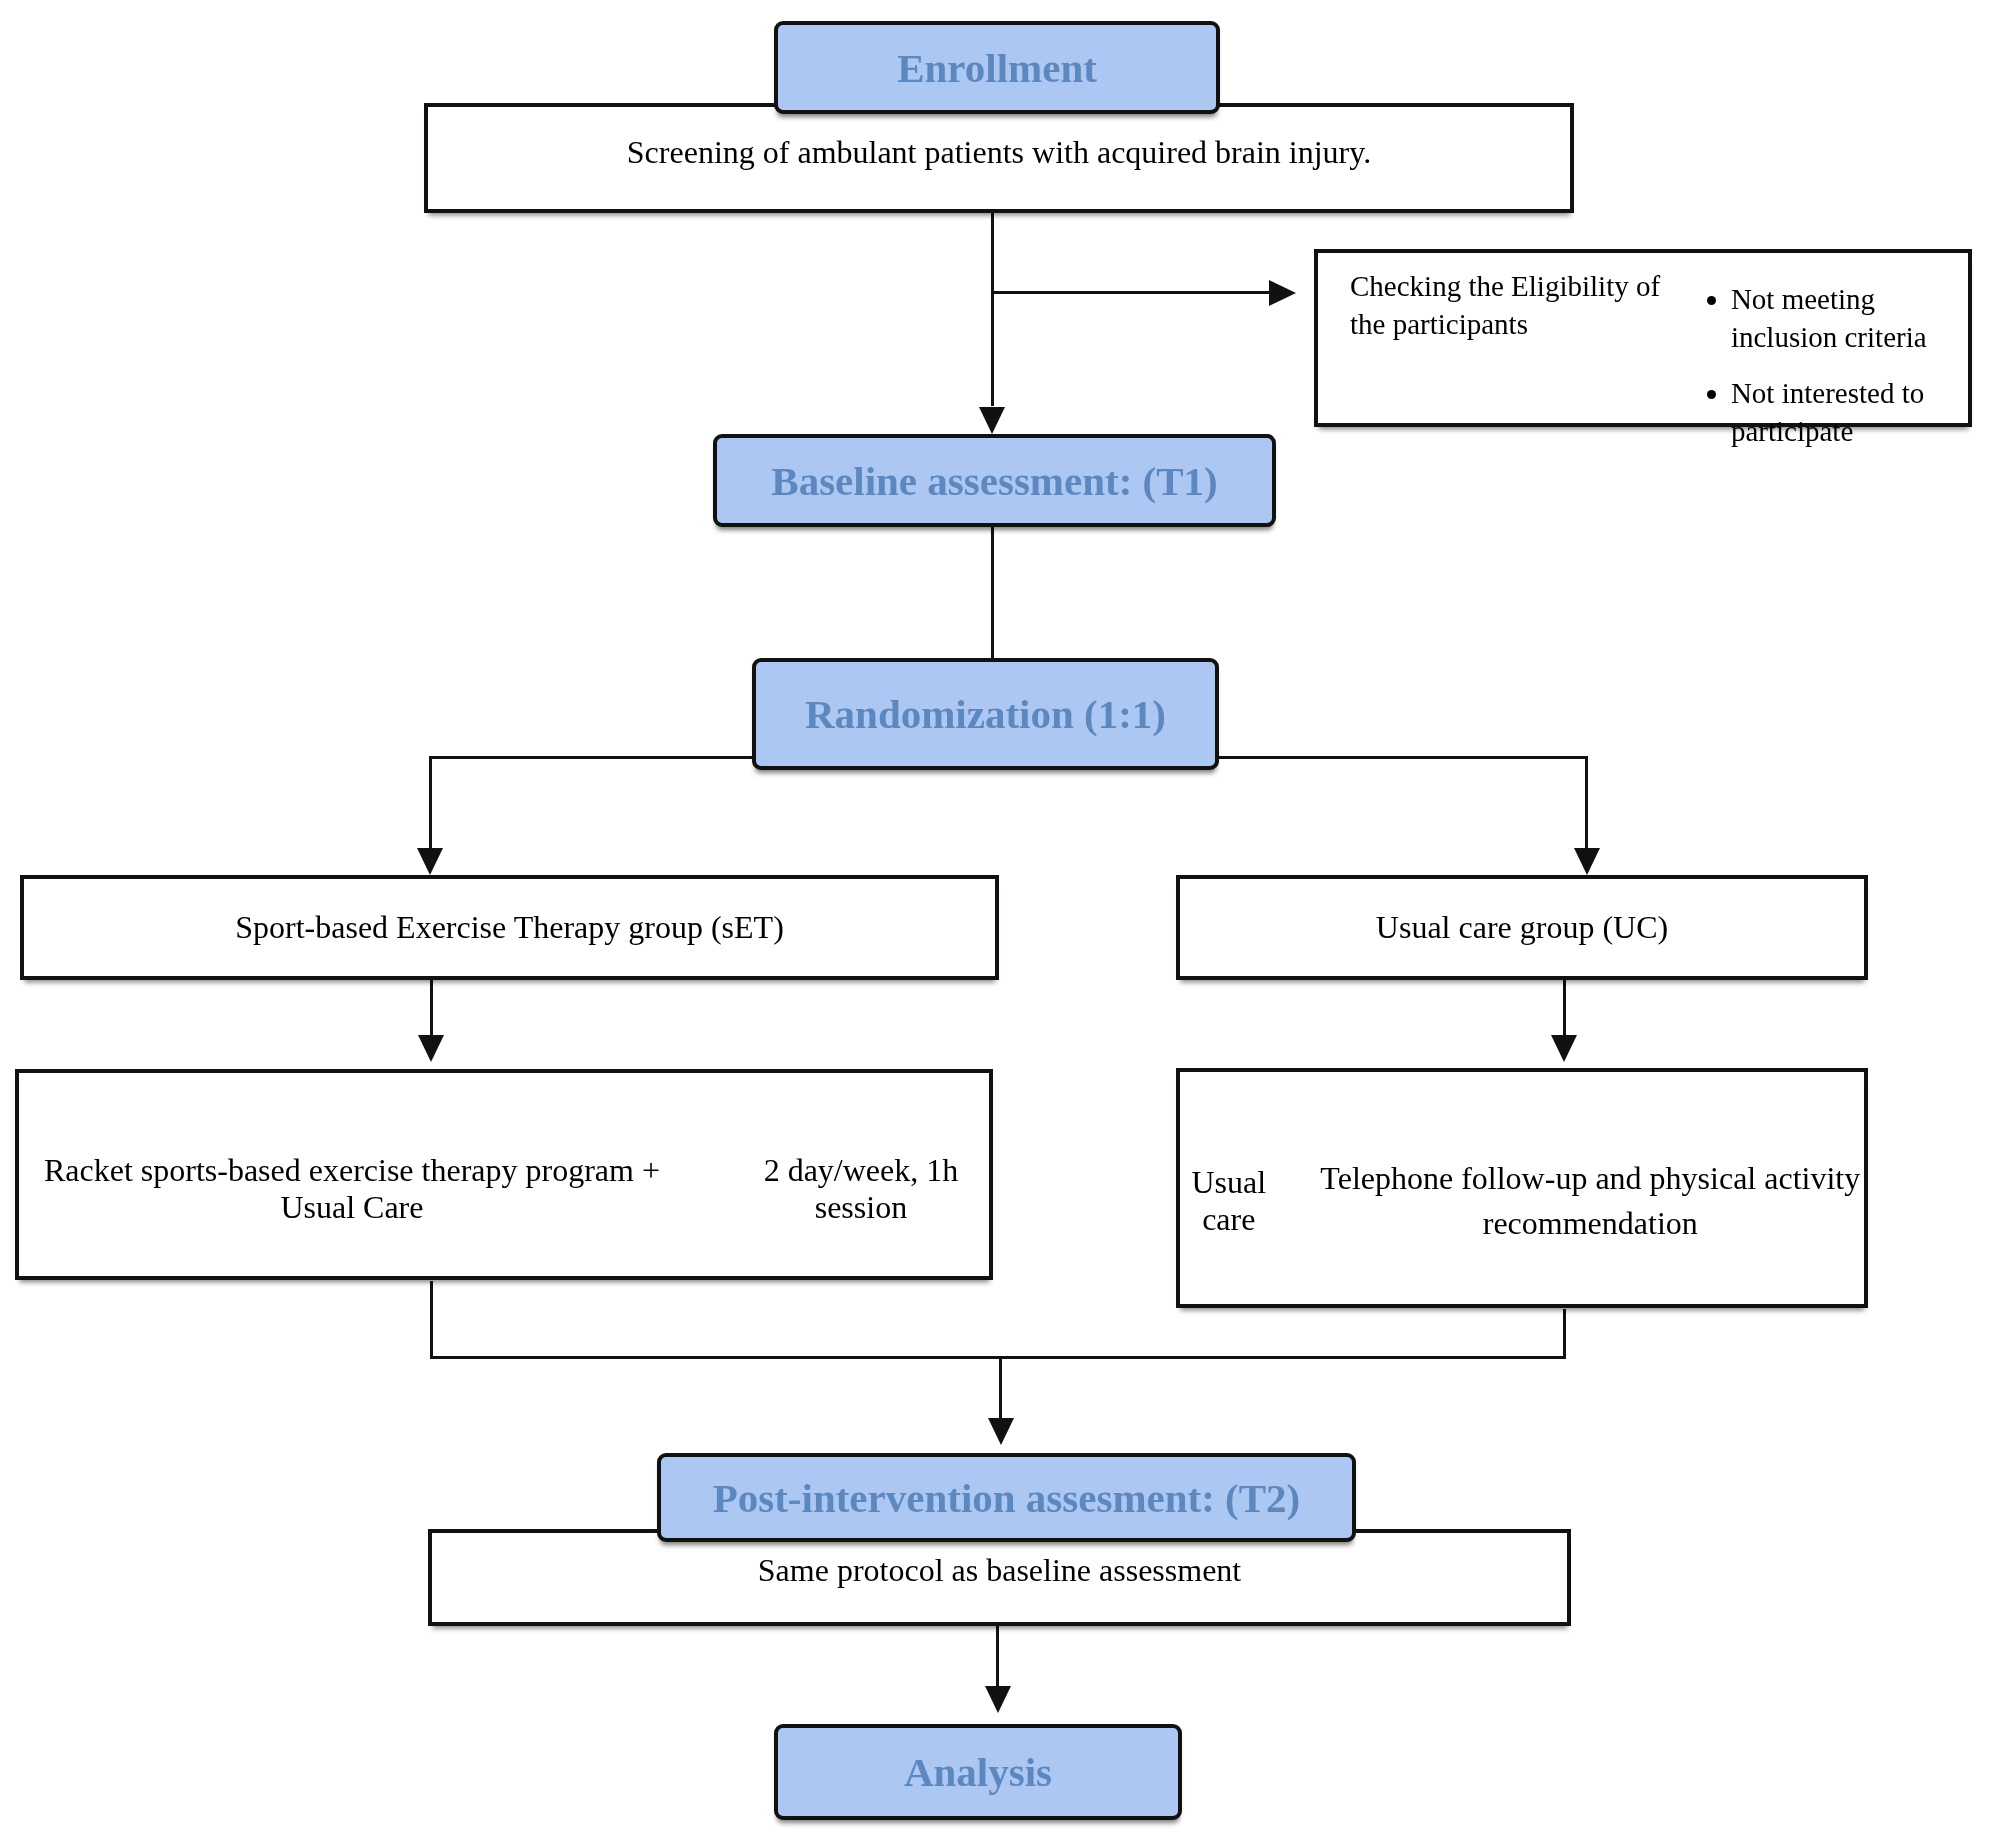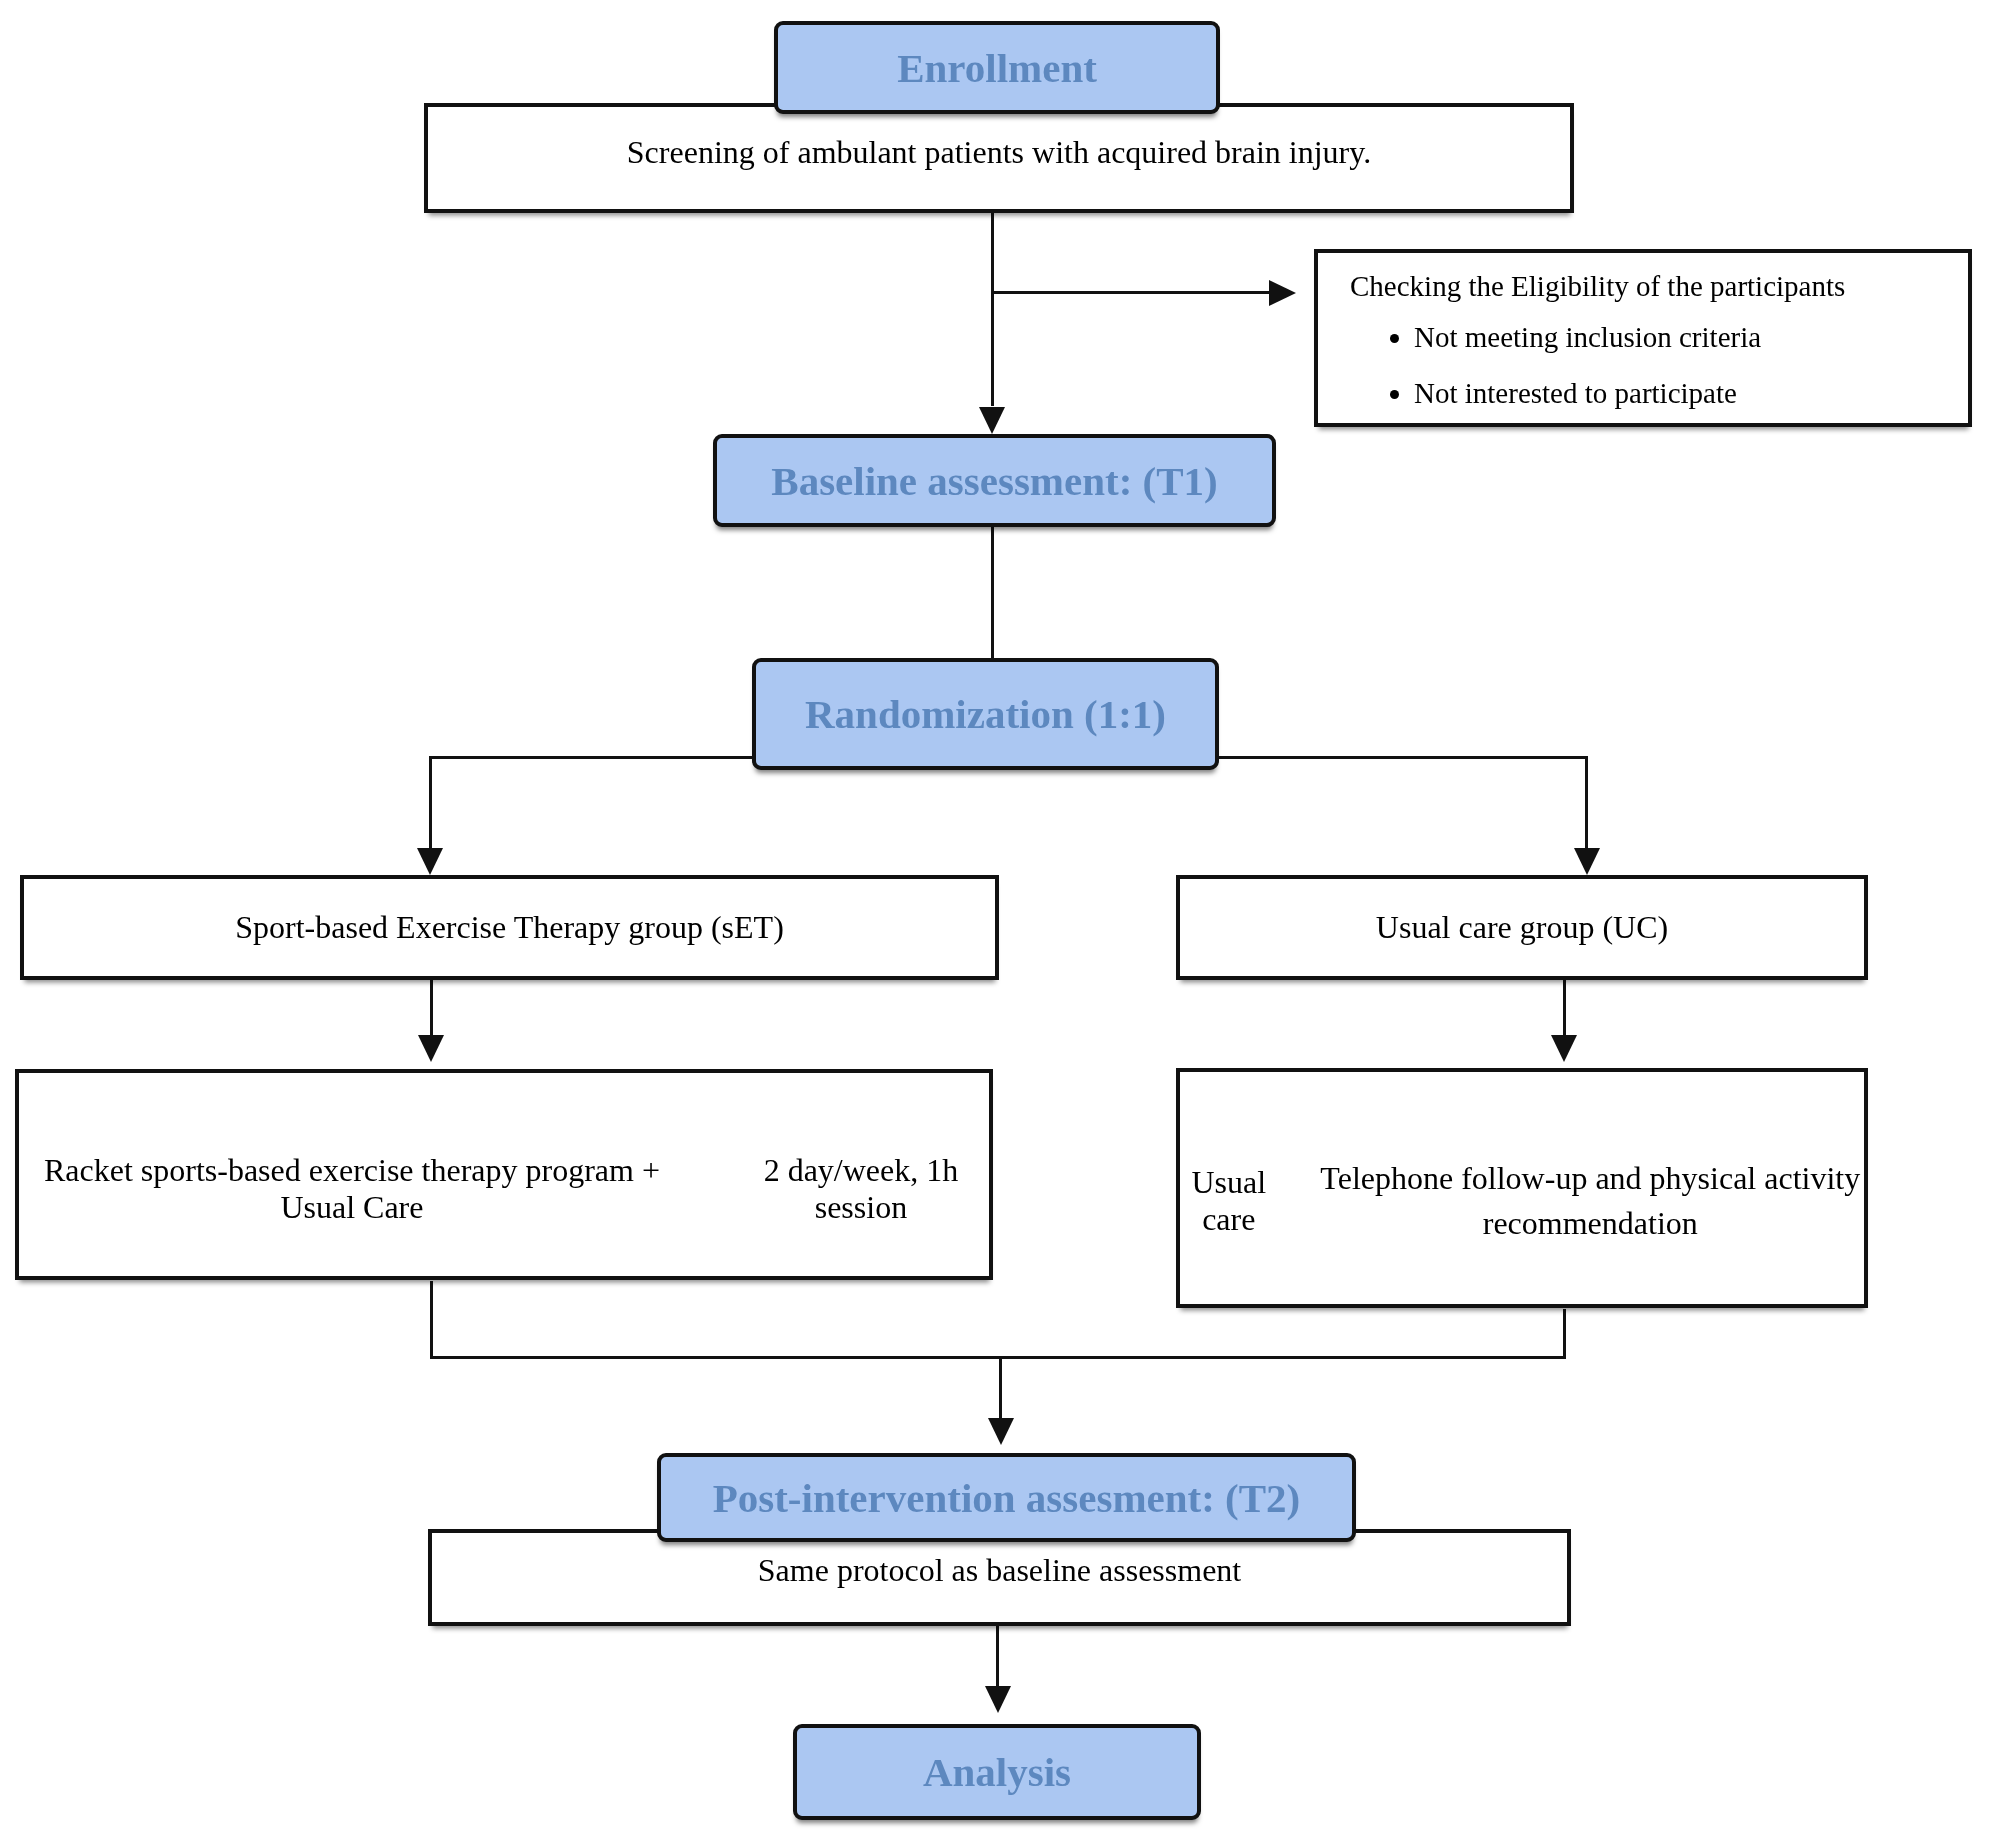--- a/index.html
+++ b/index.html
@@ -53,21 +53,20 @@
     display: flex;
     align-items: center;
     justify-content: center;
     text-align: center;
     font-size: 41px;
     font-weight: bold;
     color: var(--stage-text, #5d88bf);
     box-shadow: 0 6px 5px -3.5px rgba(0,0,0,0.5);
   }
   .elig {
-    flex-direction: column;
     align-items: flex-start;
     justify-content: flex-start;
     padding: 15px 15px 0 32px;
     font-size: 29px;
     text-align: left;
     line-height: 1.3;
   }
   .elig-list {
     list-style: disc;
     margin: 13px 0 0 0;
@@ -161,18 +160,18 @@
   </div>
 
   <div class="bbox" style="left:752px;top:658px;width:467px;height:112px">
     <span>Randomization (1:1)</span>
   </div>
 
   <div class="bbox" style="left:657px;top:1453px;width:699px;height:89px">
     <span>Post-intervention assesment: (T2)</span>
   </div>
 
-  <div class="bbox" style="left:793px;top:1724px;width:408px;height:96px">
+  <div class="bbox" style="left:774px;top:1724px;width:408px;height:96px">
     <span>Analysis</span>
   </div>
 
 </div>
 
 
 </body></html>

